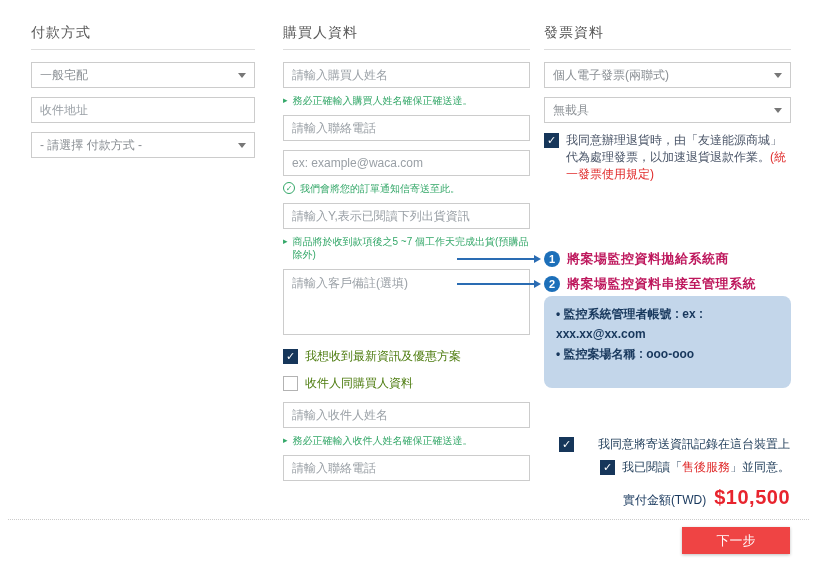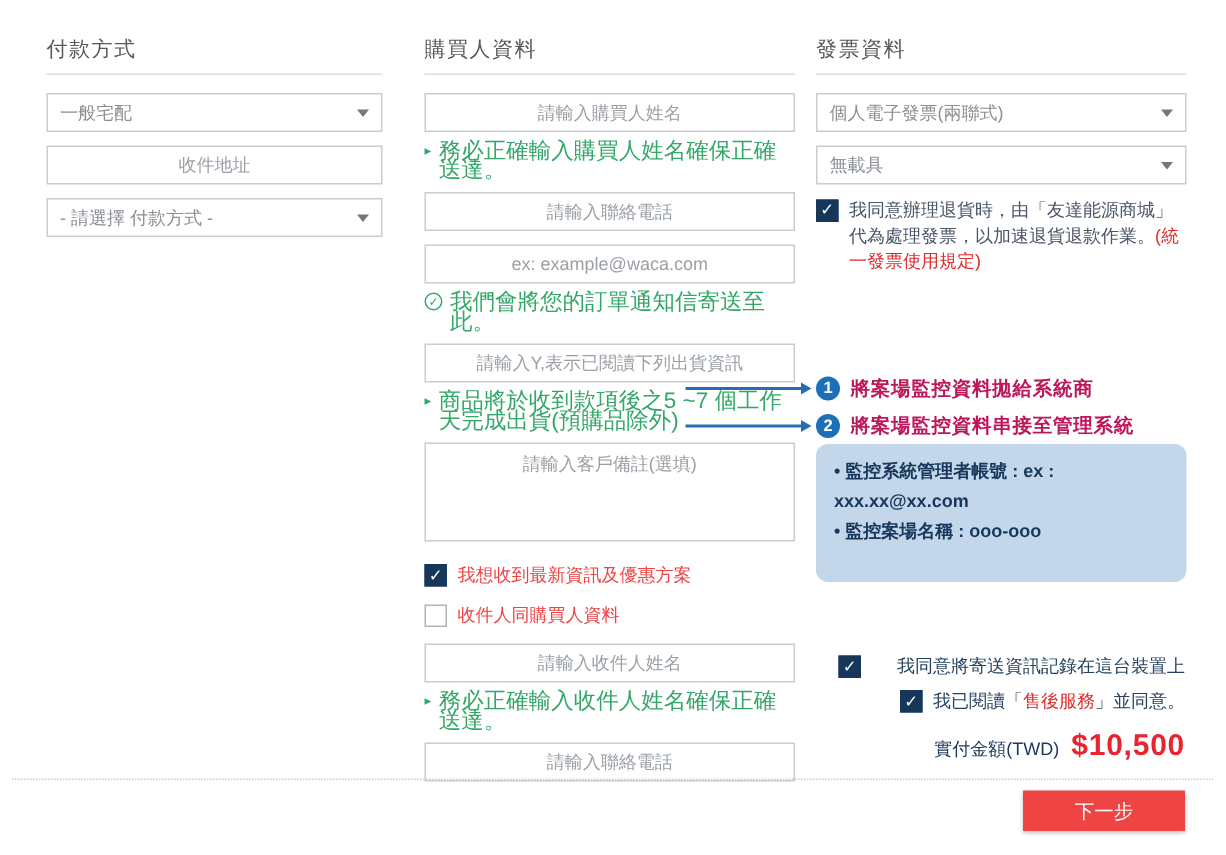--- a/index.html
+++ b/index.html
@@ -7,39 +7,39 @@
   .canvas {
     position: relative; width: 817px; height: 570px; background:#fff;
     font-family: "Liberation Sans", "DejaVu Sans", sans-serif; overflow: hidden;
   }
   .col { position: absolute; top: 22px; }
   .sec-title { font-size: 14px; font-weight: 400; color:#595959; margin:0; line-height:20px; letter-spacing:1px; }
   .rule { border:none; border-top:1px solid #ddd; margin:7px 0 12px; }
 
   .input, .select, .textarea {
     width:100%; border:1px solid #ccc; background:#fff; font-size:12px;
-    color:#333; padding:0 8px; margin-bottom:9px; font-family:inherit;text-align:center;
+    color:#333; padding:0 8px; margin-bottom:9px; font-family:inherit;
   }
   .input { height:26px; }
   .input::placeholder, .textarea::placeholder { color:#9aa0a6; }
   .select { height:26px; display:flex; align-items:center; justify-content:space-between; color:#8a8f94; cursor:pointer; }
   .caret { width:0; height:0; border-left:4px solid transparent; border-right:4px solid transparent; border-top:5px solid #777; flex:0 0 auto; }
   .row2 { display:flex; gap:19px; }
   .row2 .select:first-child { width:112px; }
   .row2 .select:last-child { width:93px; }
   .textarea { height:66px; resize:none; padding:6px 8px; line-height:15px; }
 
-  .hint { display:flex; gap:5px; font-size:15px; color:#33a768; line-height:13px; margin:-3px 0 8px; }
+  .hint { display:flex; gap:5px; font-size:10px; color:#33a768; line-height:13px; margin:-3px 0 8px; }
   .hint .marker { flex:0 0 auto; font-size:9px; line-height:13px; }
   .hint .marker::before { content:"▸"; }
   .check-circle { flex:0 0 auto; width:12px; height:12px; border:1px solid #33a768; border-radius:50%;
     display:inline-flex; align-items:center; justify-content:center; font-size:8px; color:#33a768; }
   .check-circle::after { content:"✓"; }
 
-  .check-row { display:flex; align-items:center; gap:7px; margin-bottom:10px; font-size:12px; color:#ef4444; }
+  .check-row { display:flex; align-items:center; gap:7px; margin-bottom:10px; font-size:12px; color:#4d7c0f; }
   .checkbox { width:15px; height:15px; border:1px solid #b3b3b3; background:#fff; flex:0 0 auto;
     display:inline-flex; align-items:center; justify-content:center; cursor:pointer; }
   .checkbox.checked { background:#16365a; border-color:#16365a; color:#fff; font-size:11px; font-weight:bold; }
   .checkbox.checked::after { content:"✓"; }
 
   .agree { display:flex; gap:7px; font-size:12px; color:#4a5568; line-height:17px; }
   .agree .checkbox { margin-top:1px; }
   .red-link { color:#e02b2b; cursor:pointer; }
 
   .arrow { position:absolute; height:2px; background:#2a6cb3; }

